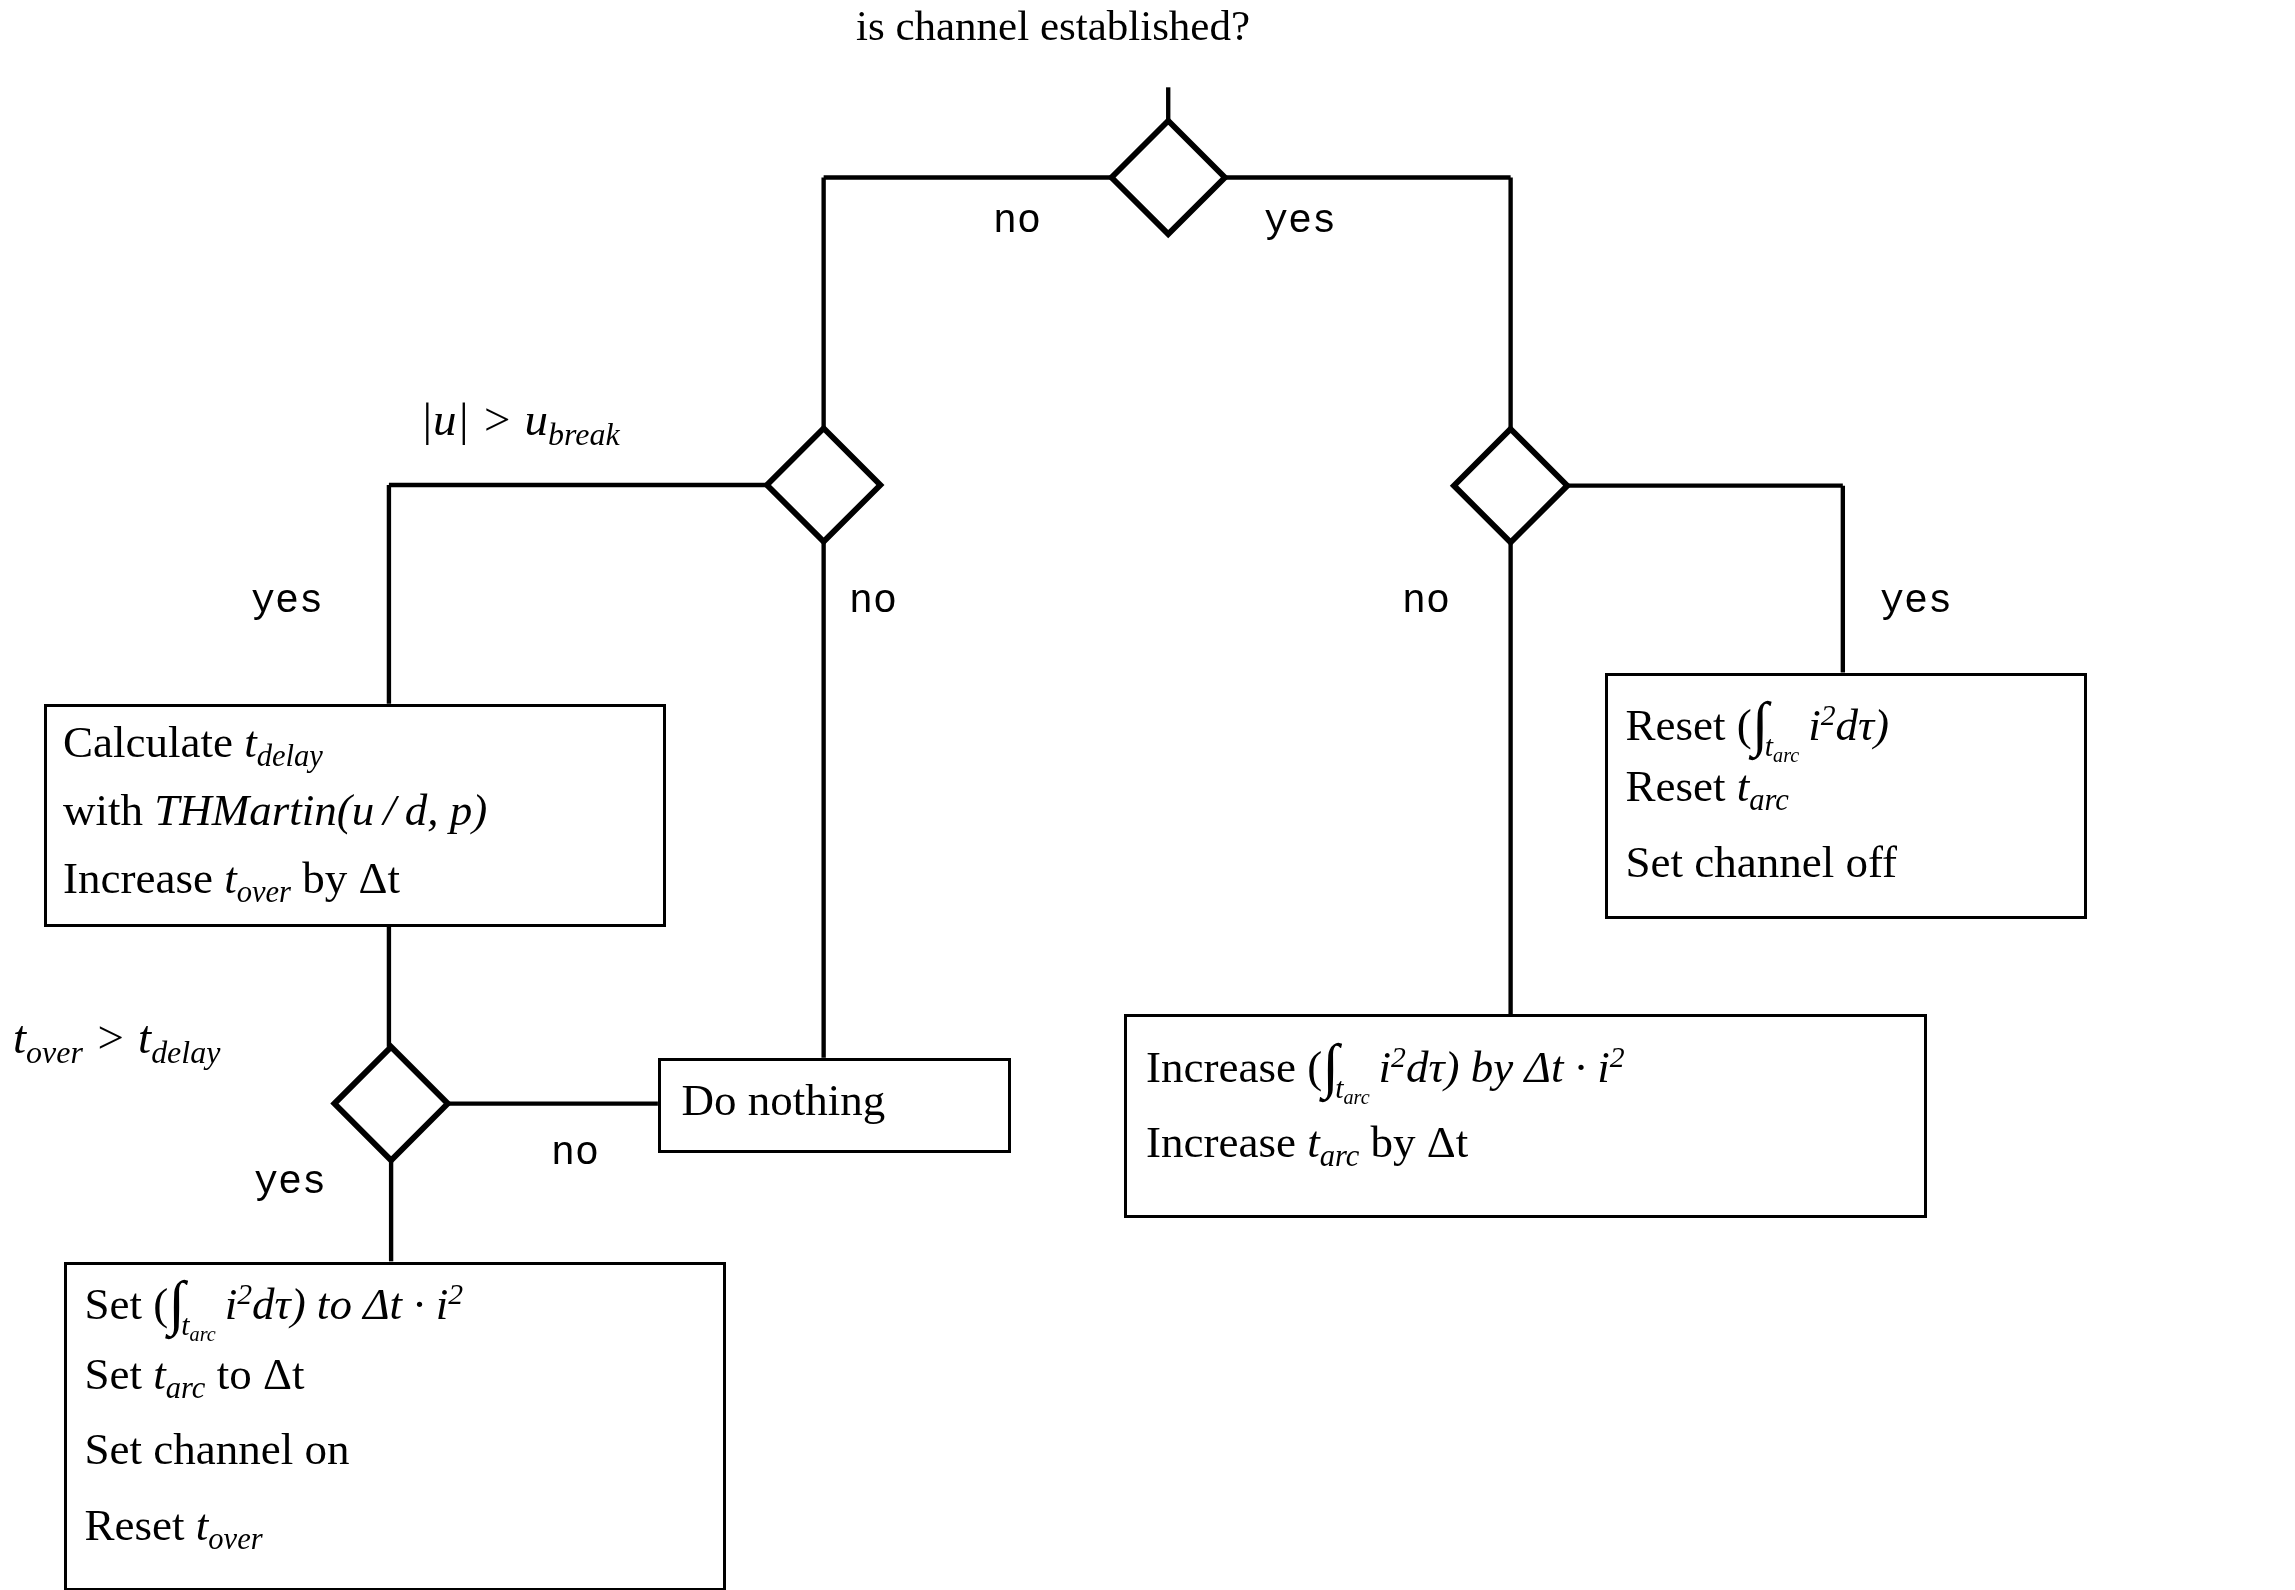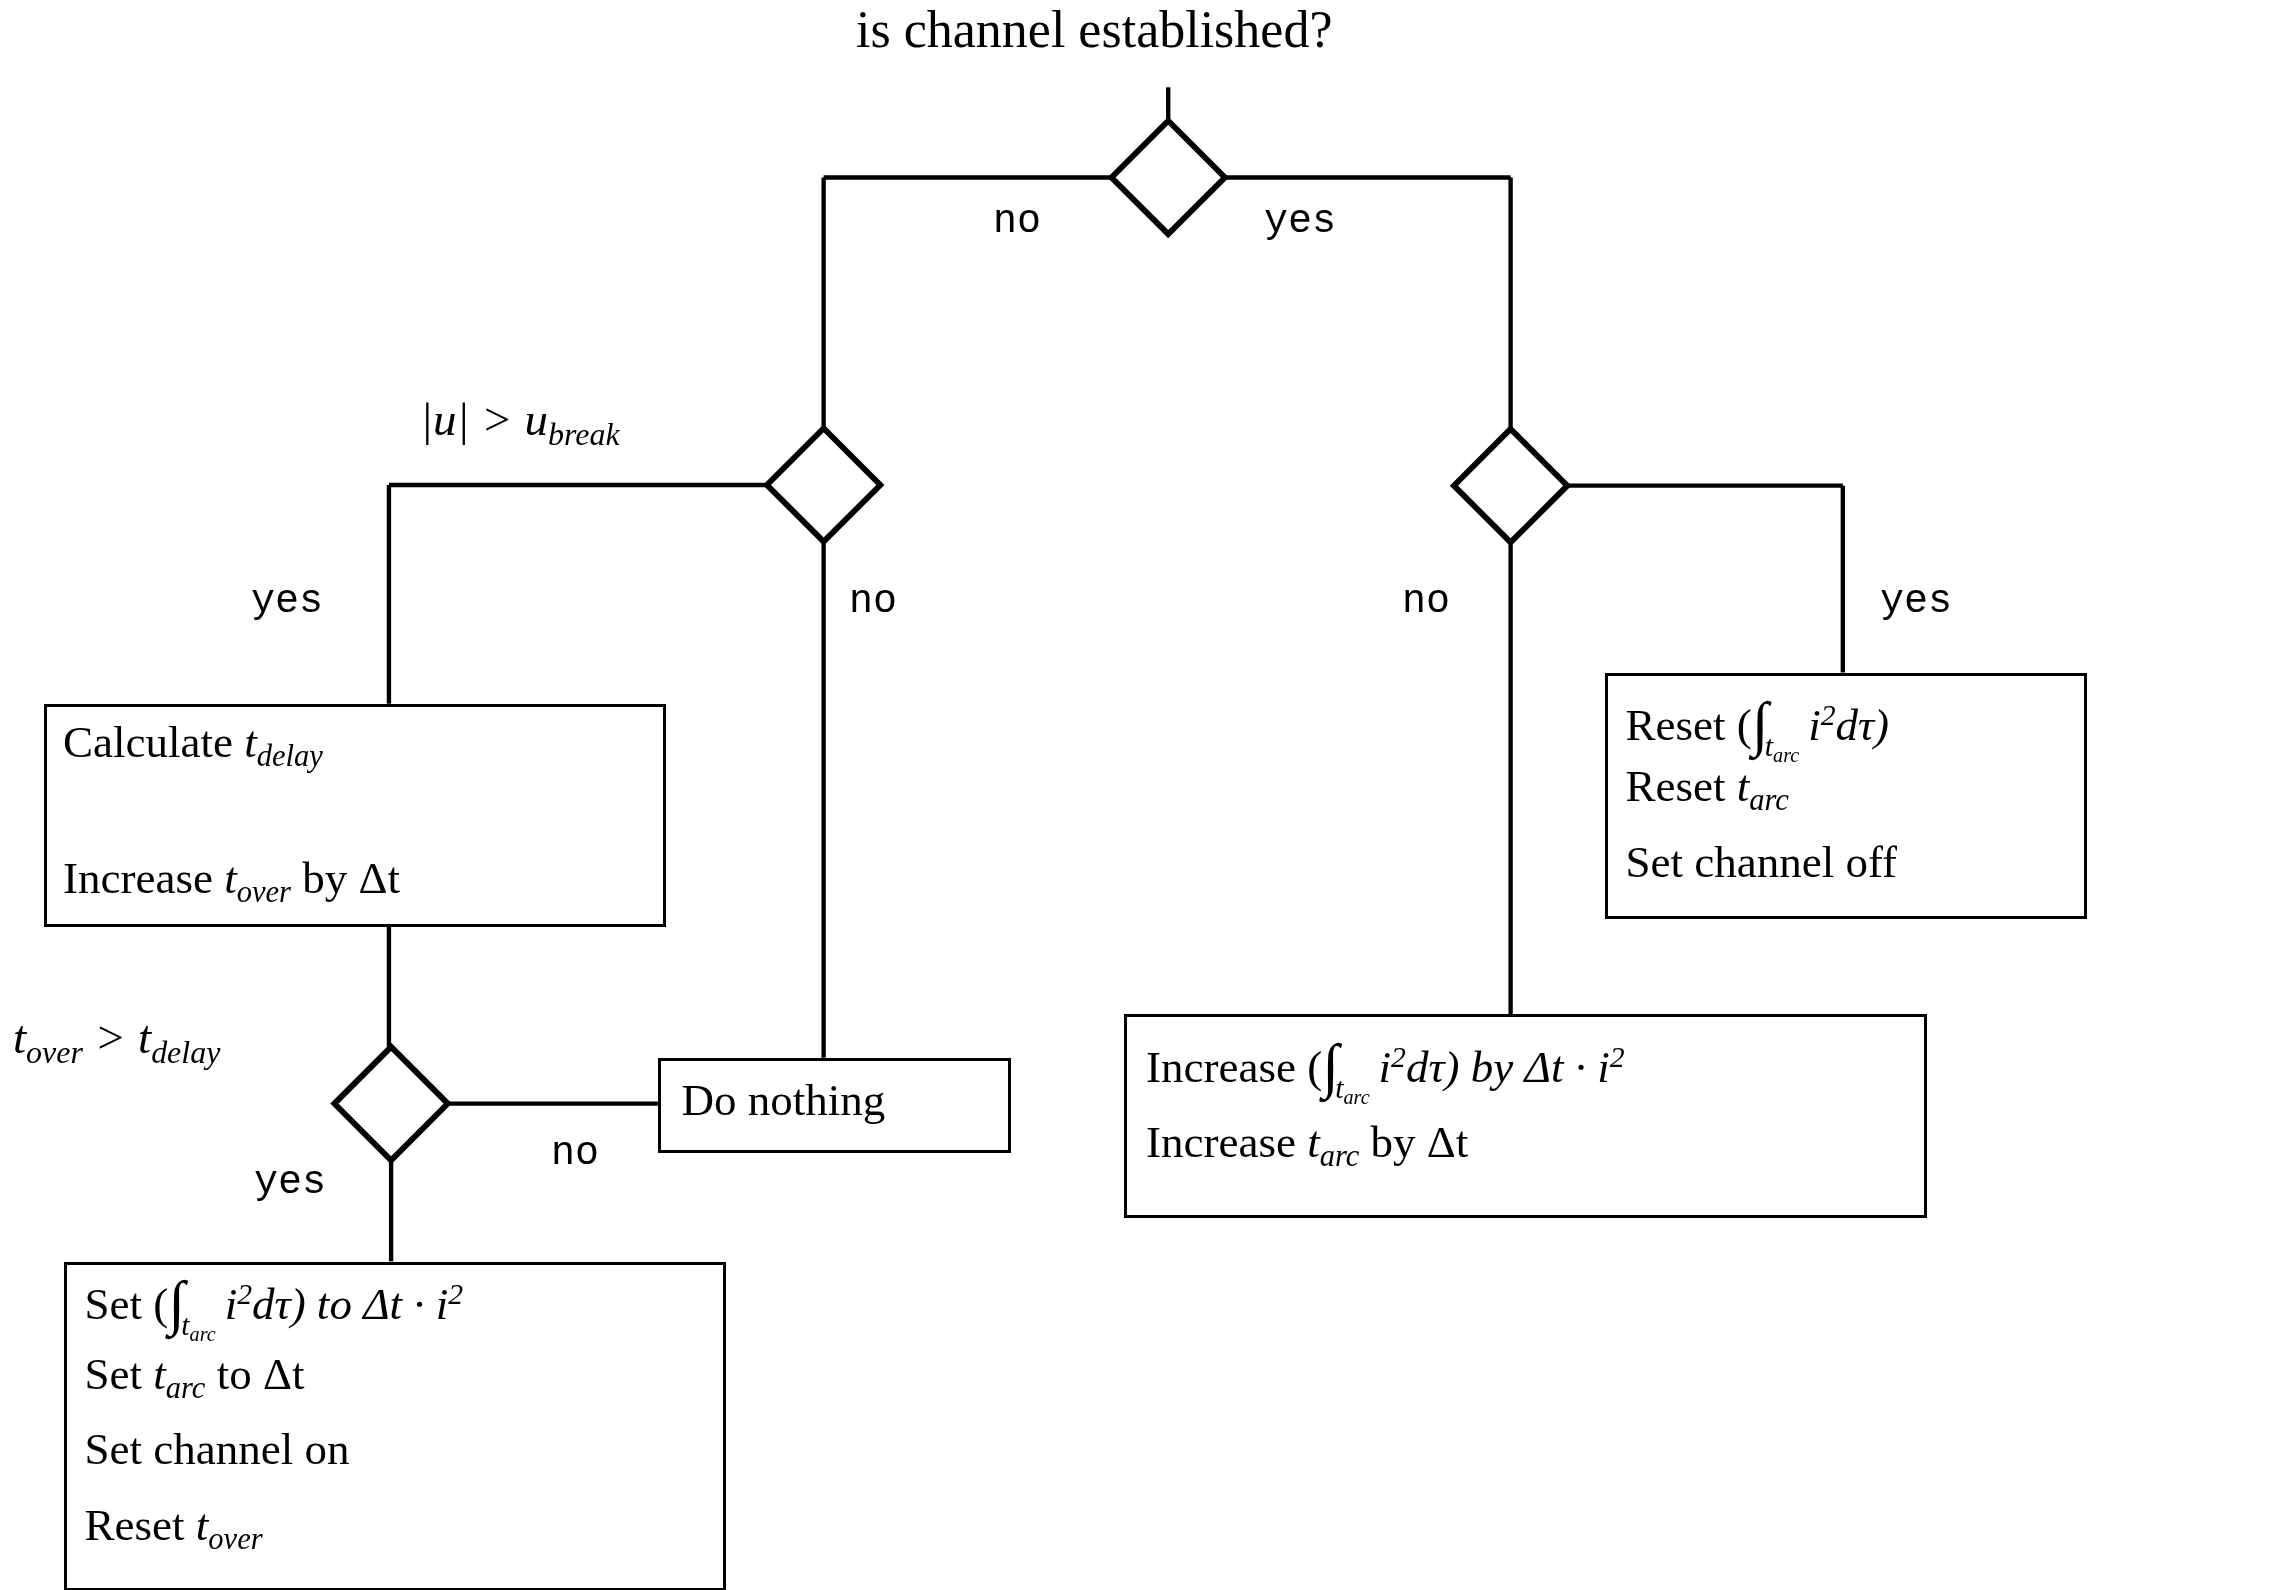--- a/index.html
+++ b/index.html
@@ -2,21 +2,21 @@
 <html style="font-size:11.6px"><head>
 <meta charset="utf-8">
 <style>
   html,body{margin:0;padding:0;background:#ffffff;}
   body{width:2295px;height:1590px;overflow:hidden;
        font-family:"Liberation Serif","DejaVu Serif",serif;color:#000;}
   #stage{position:relative;width:2295px;height:1590px;background:#fff;}
   svg.wires{position:absolute;left:0;top:0;width:2295px;height:1590px;}
   .lbl{position:absolute;white-space:nowrap;font-size:45px;line-height:1;
        font-family:"Liberation Serif","DejaVu Serif",serif;}
-  .title{font-size:52px;}
+  .title{font-size:43px;}
   .cond{font-size:47px;font-style:italic;}
   .yn{font-size:40px;font-family:Liberation Mono, monospace;}
   .boxtext{position:absolute;white-space:nowrap;font-size:45px;line-height:1.04;}
   .box{position:absolute;border:3.6px solid #000;background:#fff;box-sizing:border-box;}
   .ital{font-style:italic;}
   .sub{font-size:0.68em;font-style:italic;vertical-align:-0.30em;}
   .sup{font-size:0.66em;vertical-align:0.50em;font-style:italic;}
   .intg{font-size:1.35em;font-style:italic;display:inline-block;
         transform:translateY(0.06em);}
   .ilim{font-size:0.66em;font-style:italic;vertical-align:-0.55em;
@@ -88,20 +88,23 @@
     <span class="ital">t</span><span class="sub">delay</span>
   </div>
 
   <div class="lbl yn" style="left:254px;top:1163px;">yes</div>
   <div class="lbl yn" style="left:551px;top:1134px;">no</div>
 
   <div class="box" style="left:44px;top:704px;width:622px;height:223px;">
     <div class="boxtext" style="left:16px;top:11.6px;">
       <span>Calculate </span><span class="ital">t</span><span class="sub">delay</span>
     </div>
+    <div class="boxtext" style="left:16px;top:80px;">
+      <span> with </span><span class="ital">THMartin(u / d, p)</span>
+    </div>
     <div class="boxtext" style="left:16px;top:148px;">
       <span>Increase </span><span class="ital">t</span><span class="sub">over</span><span> by Δt</span>
     </div>
   </div>
 
   <div class="box" style="left:658px;top:1058px;width:353px;height:95px;">
     <div class="boxtext" style="left:20.4px;top:16px;">Do nothing</div>
   </div>
 
   <div class="box" style="left:64px;top:1262px;width:662px;height:329px;">

